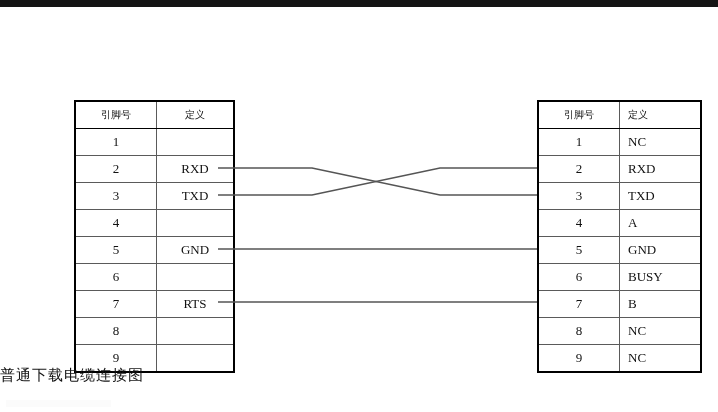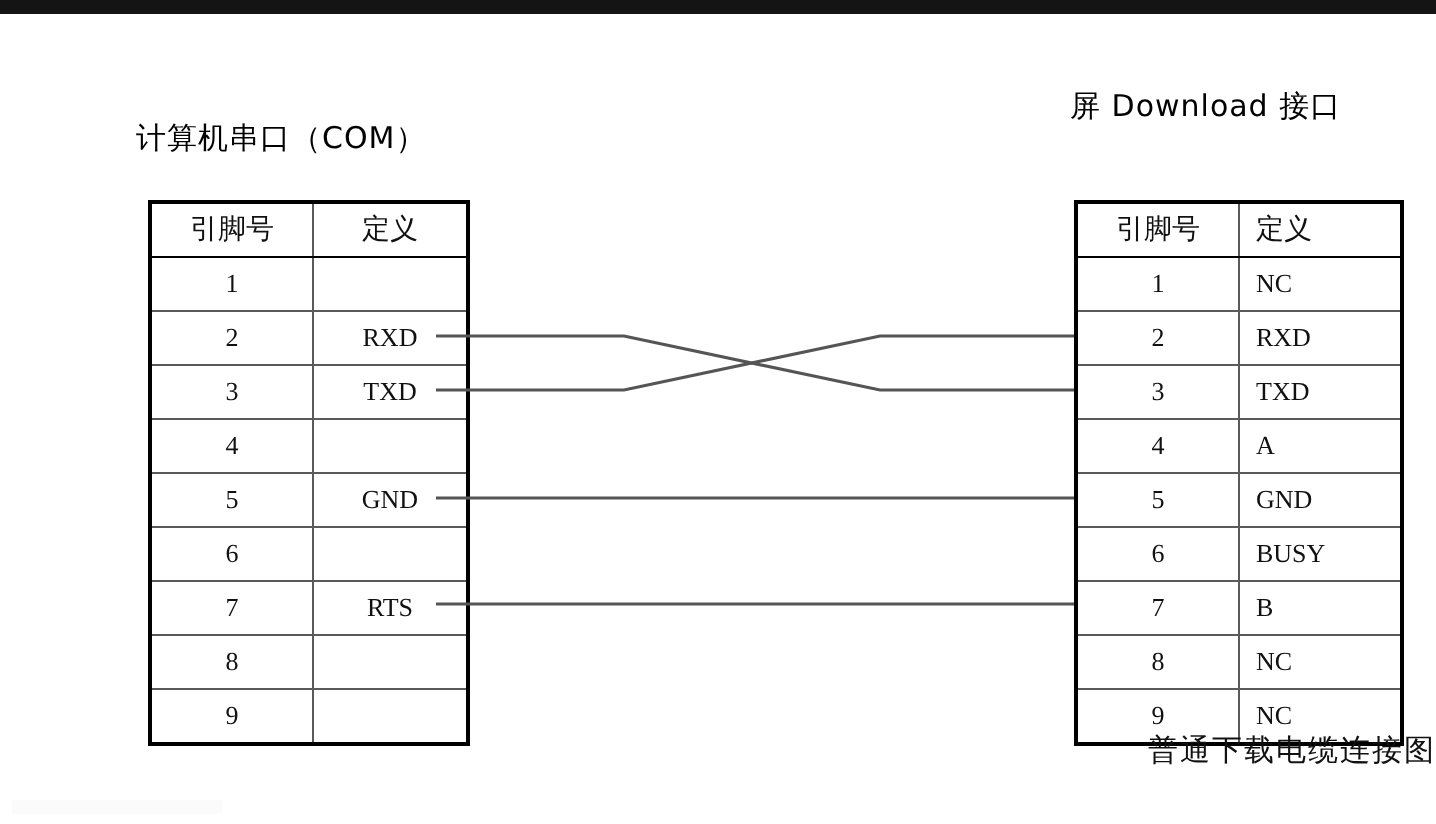--- a/index.html
+++ b/index.html
@@ -81,21 +81,21 @@
   .pin-table .col-pin {
     width: 72px;
     text-align: center;
   }
   .pin-table .col-def {
     width: 68px;
   }
   .pin-table thead td,
   .pin-table .hdr td {
     font-family: Liberation Serif, serif;
-    font-size: 14px;
+    font-size: 10px;
     text-align: center;
     border-bottom: 1.5px solid #000;
   }
 
   #left-table {
     left: 74px;
     top: 100px;
   }
   #left-table .col-def {
     text-align: center;
@@ -123,38 +123,36 @@
     stroke-width: 1.6;
     fill: none;
   }
 
   
   #caption {
     position: absolute;
     left: 0;
     top: 366px;
     width: 718px;
-    text-align: right;
+    text-align: left;
     font-family: "Liberation Serif", "DejaVu Serif", serif;
     font-size: 15px;
     color: #111;
     letter-spacing: 1px;
   }
 </style>
 </head>
 <body>
 
 <div id="canvas">
 
   <div class="top-bar"></div>
 
-  <div class="heading" id="left-heading">计算机串口（COM）</div>
 
   <div class="heading" id="right-heading">
-    <span class="line2">屏 Download 接口</span>
   </div>
 
   <table class="pin-table" id="left-table">
     <tbody>
       <tr class="hdr">
         <td class="col-pin">引脚号</td>
         <td class="col-def">定义</td>
       </tr>
       <tr>
         <td class="col-pin">1</td>

